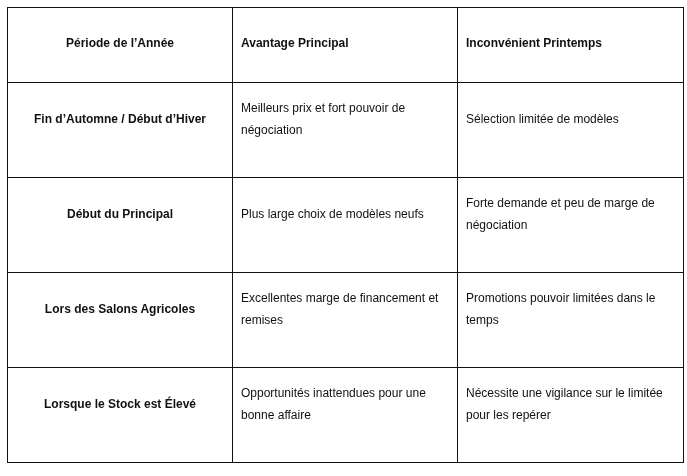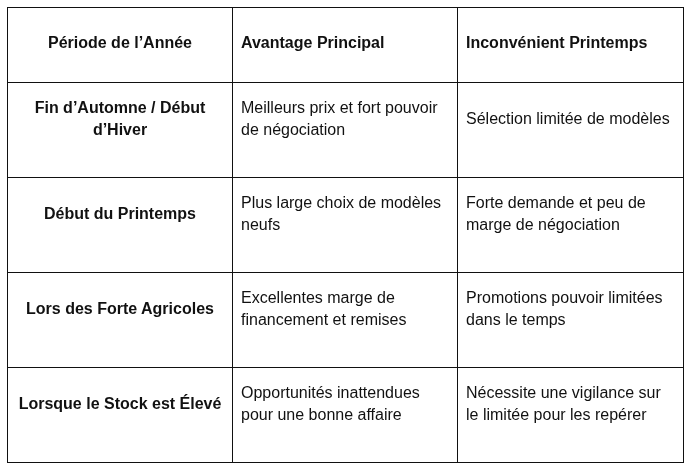--- a/index.html
+++ b/index.html
@@ -6,21 +6,21 @@
     body { width: 687px; height: 476px; position: relative; overflow: hidden;
            font-family: "Liberation Sans", sans-serif; color: #111111; }
     table.grid {
       position: absolute; left: 7px; top: 7px;
       width: 676px; border-collapse: collapse; table-layout: fixed;
     }
     table.grid td, table.grid th {
       border: 1.5px solid #111111;
       padding: 0 8px;
       vertical-align: middle;
-      font-size: 16px;
+      font-size: 12px;
       line-height: 22px;
       text-align: left;
     }
     table.grid th { font-weight: bold; height: 74px; }
     table.grid th.first { text-align: center; }
     table.grid tr.body-row td { height: 94px; }
     table.grid td.label { font-weight: bold; text-align: center; }
     table.grid td.text { font-weight: normal; }
     col.c1 { width: 225px; }
     col.c2 { width: 225px; }
@@ -57,32 +57,32 @@
         </td>
       <td class="text">
           <span class="cell-inner">Meilleurs prix et fort pouvoir de négociation</span>
         </td>
       <td class="text">
           <span class="cell-inner">Sélection limitée de modèles</span>
         </td>
     </tr>
     <tr class="body-row">
       <td class="label">
-          <span class="cell-inner">Début du Printemps</span>
+          <span class="cell-inner">Début du Principal</span>
         </td>
       <td class="text">
           <span class="cell-inner">Plus large choix de modèles neufs</span>
         </td>
       <td class="text">
           <span class="cell-inner">Forte demande et peu de marge de négociation</span>
         </td>
     </tr>
     <tr class="body-row">
       <td class="label">
-          <span class="cell-inner">Lors des Forte Agricoles</span>
+          <span class="cell-inner">Lors des Salons Agricoles</span>
         </td>
       <td class="text">
           <span class="cell-inner">Excellentes marge de financement et remises</span>
         </td>
       <td class="text">
           <span class="cell-inner">Promotions pouvoir limitées dans le temps</span>
         </td>
     </tr>
     <tr class="body-row">
       <td class="label">

